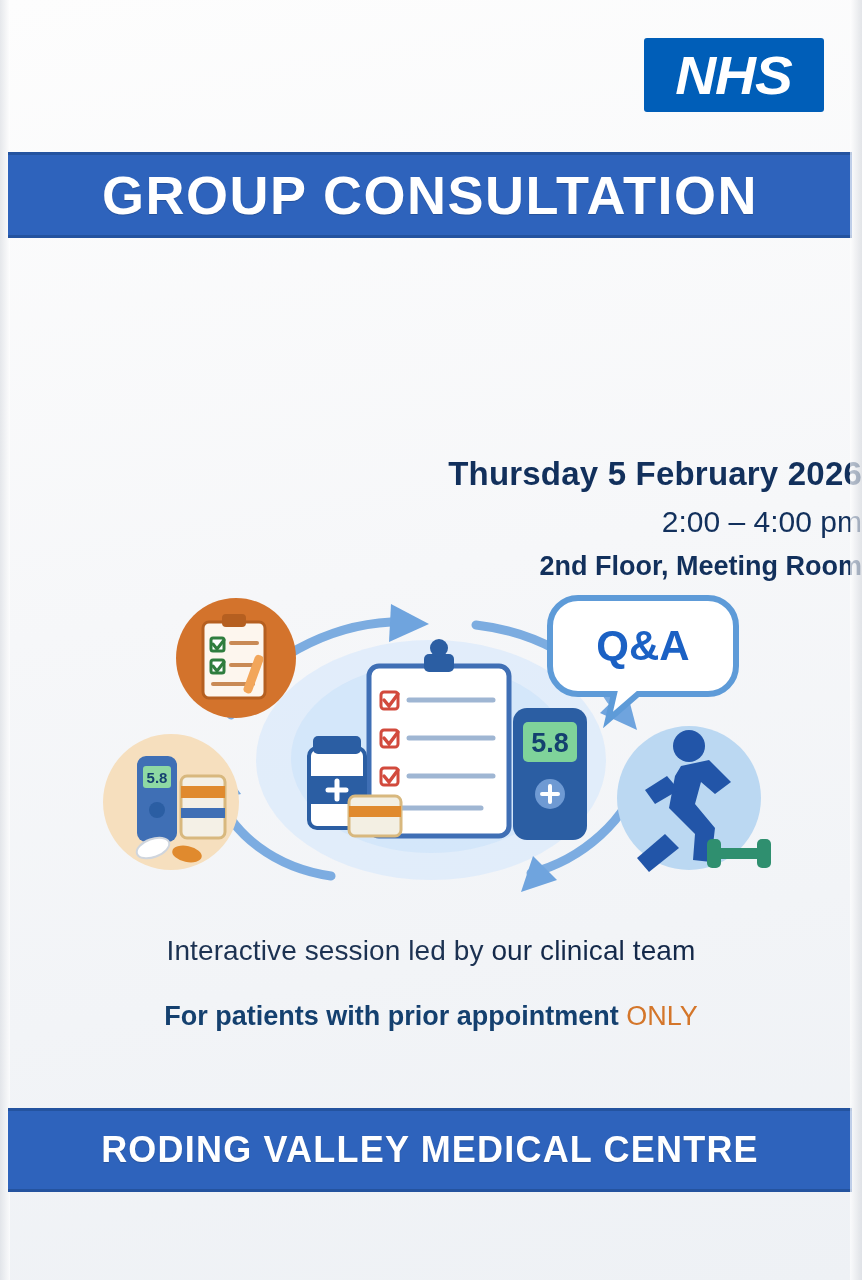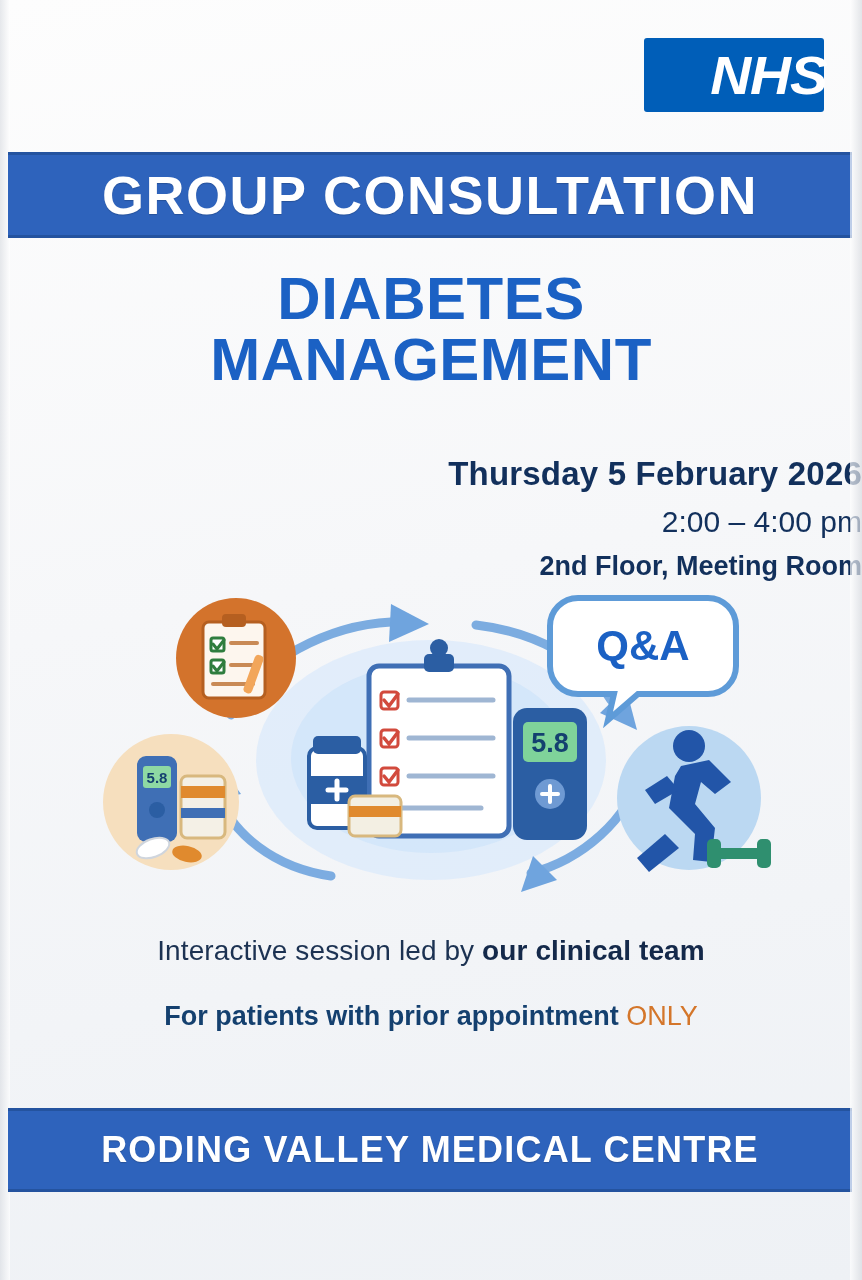--- a/index.html
+++ b/index.html
@@ -43,21 +43,21 @@
   .nhs-logo {
     position: absolute;
     top: 38px;
     right: 38px;
     width: 180px;
     height: 74px;
     background: #005EB8;
     border-radius: 3px;
     display: flex;
     align-items: center;
-    justify-content: flex-end;
+    justify-content: center;
   }
   .nhs-logo span {
     color: #ffffff;
     font-family: "Liberation Sans", sans-serif;
     font-weight: bold;
     font-style: italic;
     font-size: 54px;
     letter-spacing: -1px;
     line-height: 1;
     transform: scaleX(1.05);
@@ -142,21 +142,21 @@
     left: 0; right: 0;
     top: 935px;
     text-align: center;
   }
   .foot-text .line1 {
     font-size: 28px;
     color: #1c3252;
     letter-spacing: .1px;
   }
   .foot-text .line1 b {
-    font-weight: bold;
+    font-weight: normal;
     color: #14294a;
   }
   .foot-text .line2 {
     margin-top: 34px;
     font-size: 27px;
     font-weight: bold;
     color: #14406f;
   }
   .foot-text .line2 .only {
     color: #D4762A;
@@ -191,24 +191,20 @@
 <div class="poster">
 
   <div class="nhs-logo">
     <span>NHS</span>
   </div>
 
   <div class="banner-top">
     <div class="txt">GROUP CONSULTATION</div>
   </div>
 
-  <div class="title-block">
-    <div class="title-line">DIABETES</div>
-    <div class="title-line">MANAGEMENT</div>
-  </div>
 
   <div class="details">
     <div class="date">Thursday 5 February 2026</div>
     <div class="time">2:00 – 4:00 pm</div>
     <div class="room">2nd Floor, Meeting Room</div>
   </div>
 
   <div class="illustration">
     <svg viewBox="0 0 700 340" width="700" height="340">
 

